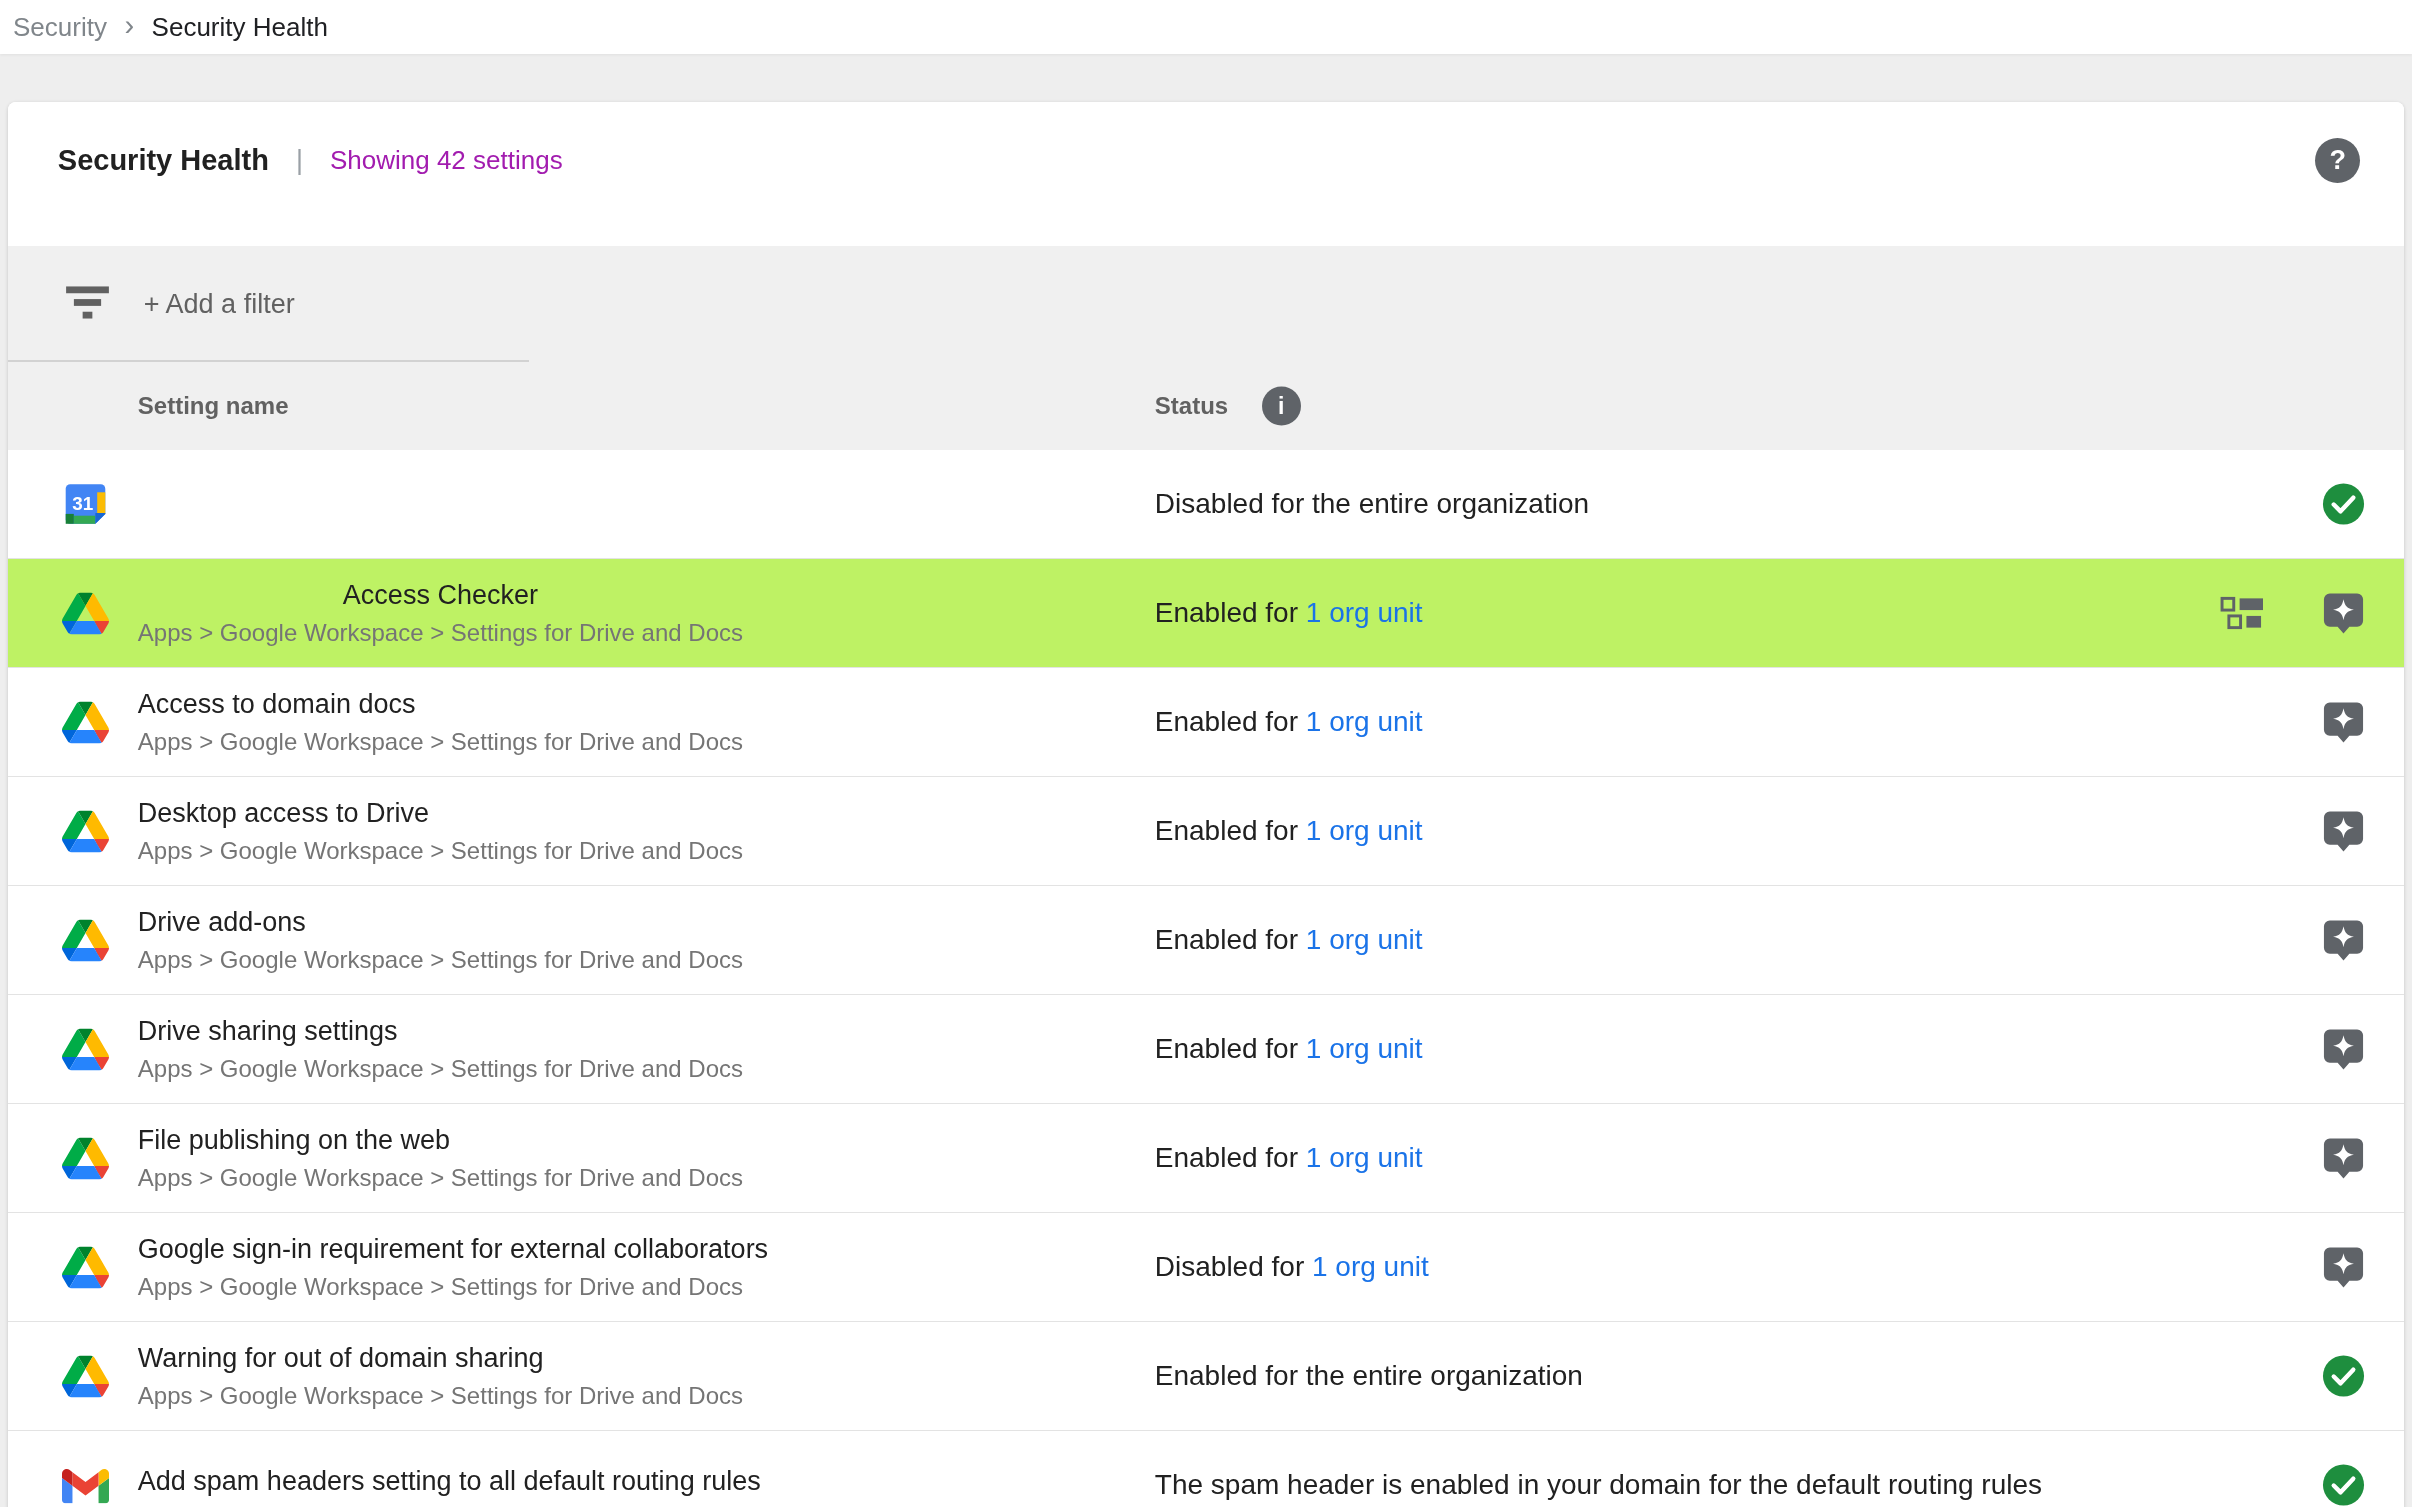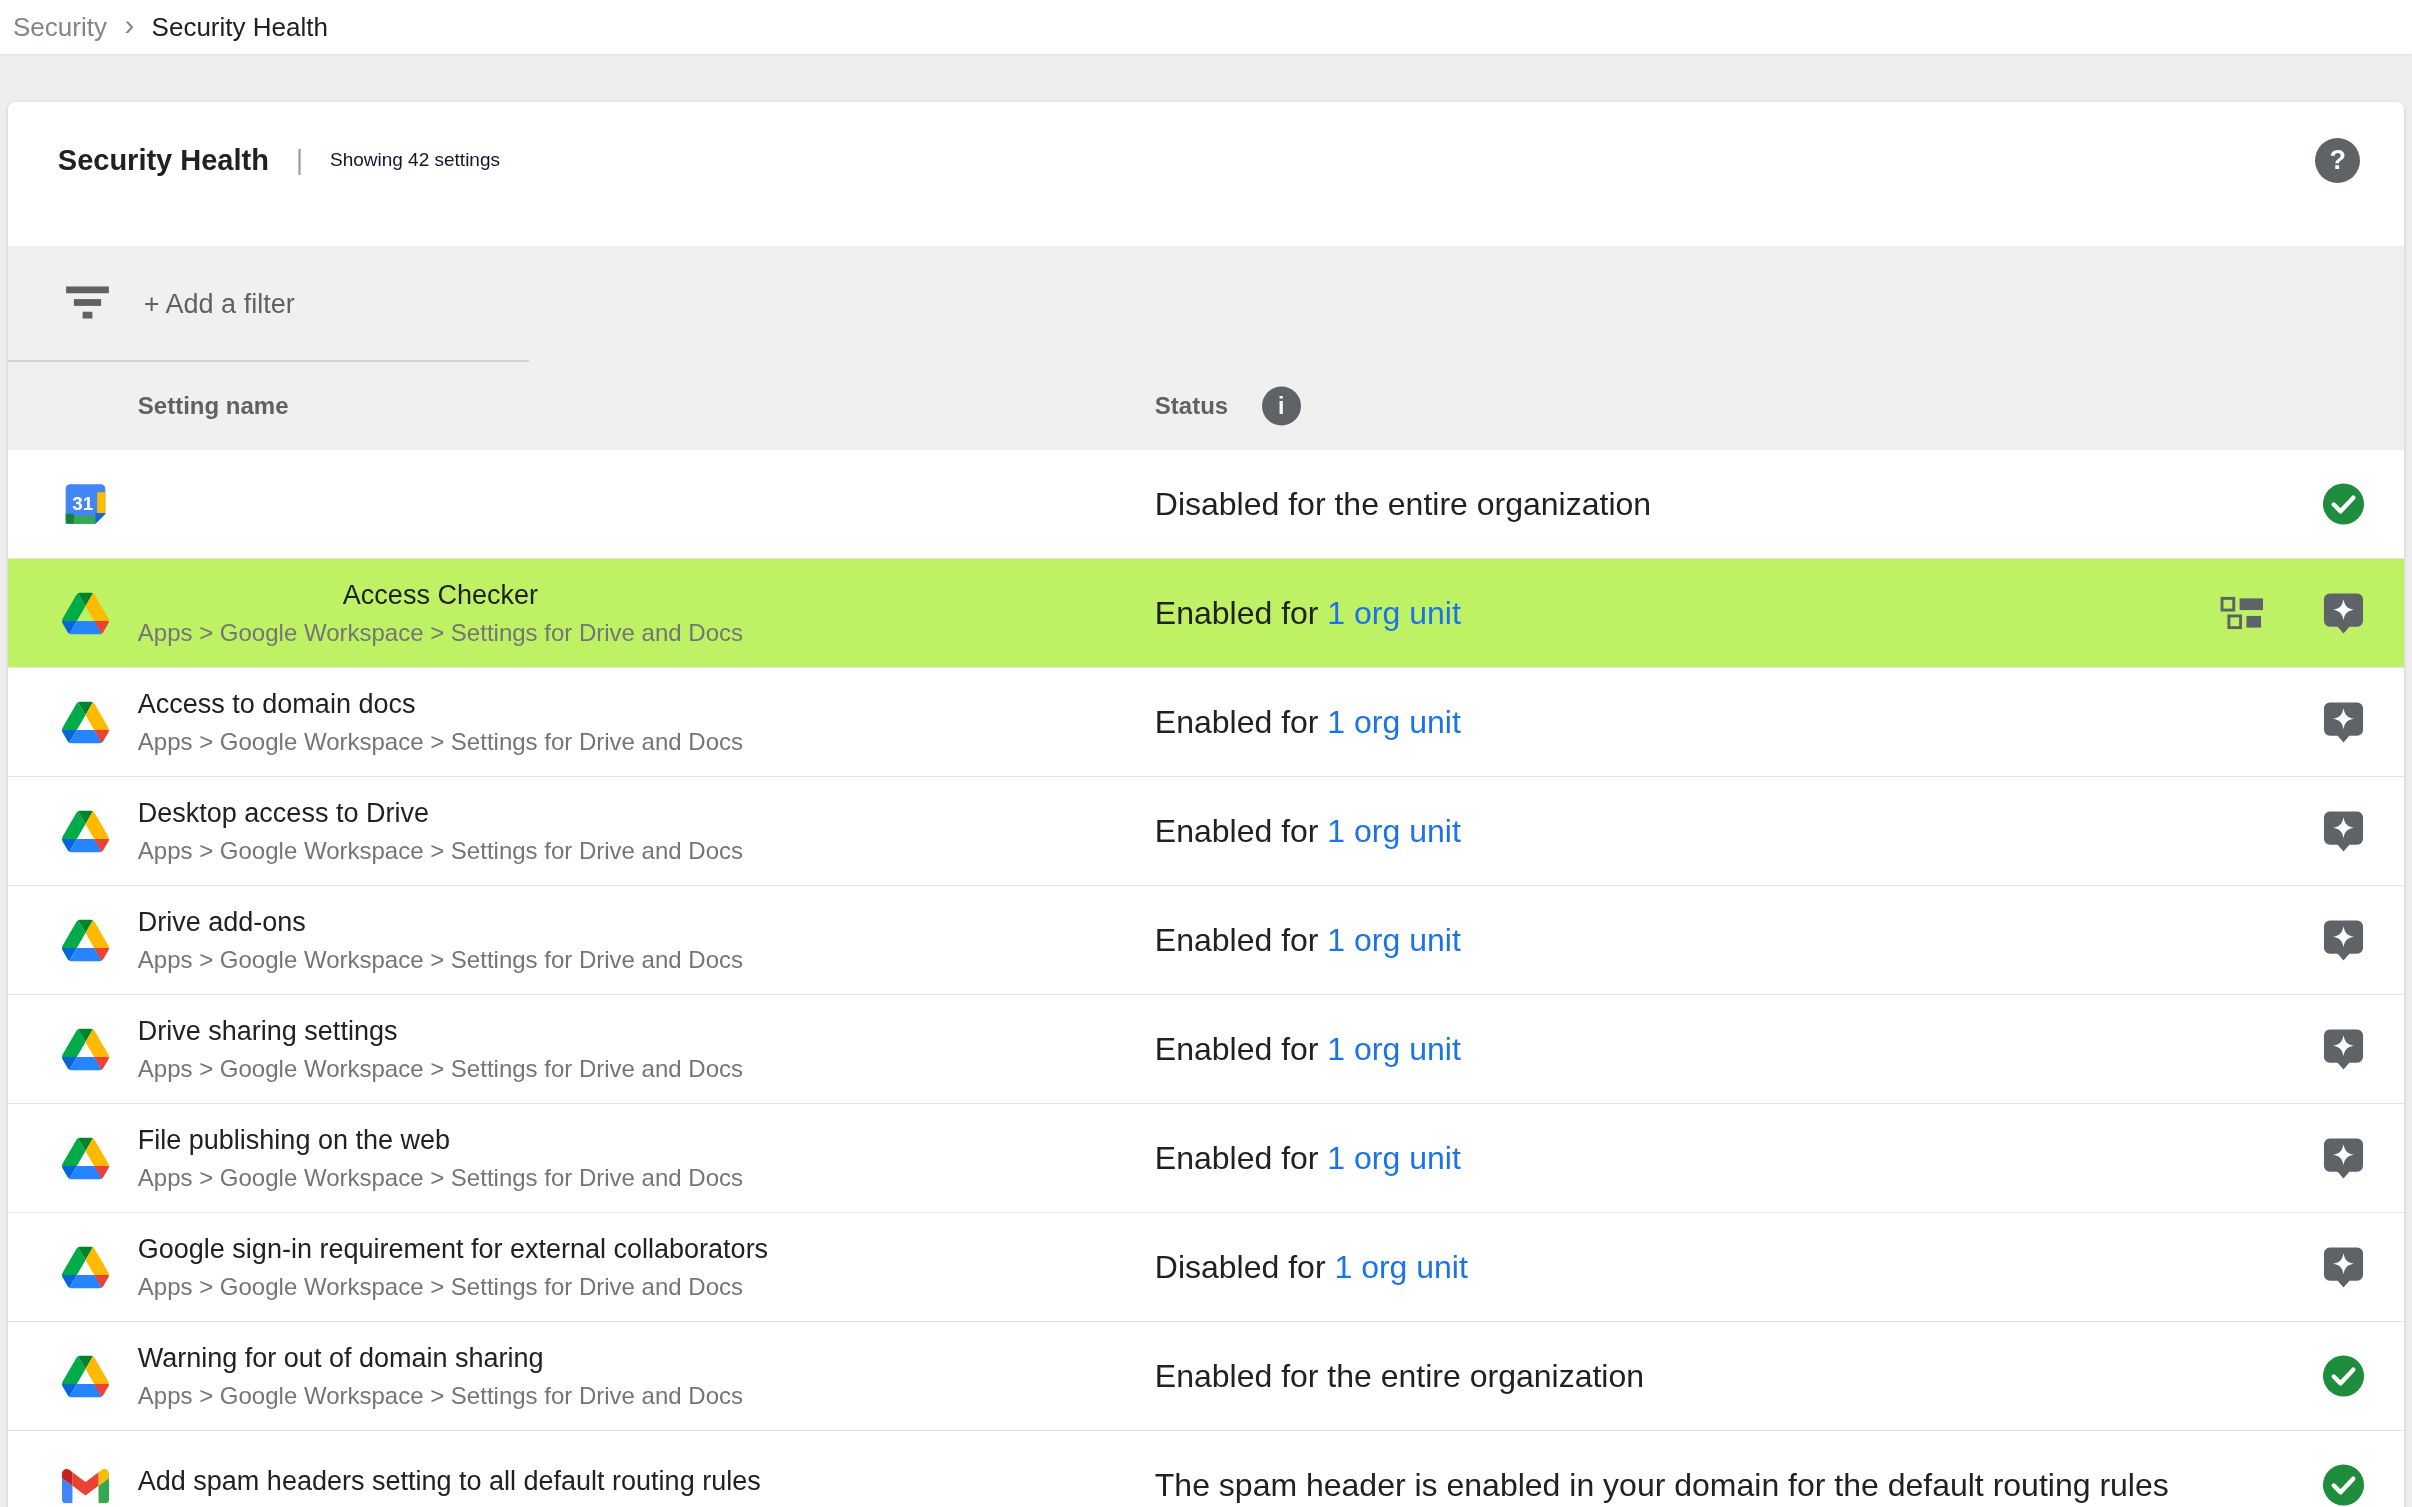--- a/index.html
+++ b/index.html
@@ -28,21 +28,21 @@
     background:#ffffff; border-radius:7.8px 7.8px 0 0;
     box-shadow:0 1px 3.9px rgba(0,0,0,0.18);
     overflow:hidden;
   }
   .card-header {
     height:116px; background:#ffffff;
     display:flex; align-items:center; padding:0 44px 0 50px;
   }
   .card-title { font-size:29px; font-weight:700; color:#212121; }
   .card-title-sep { font-size:27px; color:#9aa0a6; font-weight:300; margin:0 27px; }
-  .card-count { font-size:19px; color:#0f172a; }
+  .card-count { font-size:26px; color:#a21caf; }
   .help-btn {
     margin-left:auto; width:45px; height:45px; border-radius:50%;
     background:#5f6368; color:#ffffff; font-size:27px; font-weight:700;
     display:flex; align-items:center; justify-content:center; cursor:pointer;
   }
 
   
   .gray-section { background:#f0f0f0; }
   .filter-row { height:116px; position:relative; display:flex; align-items:center;margin-top:28px; }
   .filter-icon { position:absolute; left:58px; top:50%; transform:translateY(-50%); cursor:pointer; }
@@ -65,21 +65,21 @@
   .row {
     height:109px; position:relative; background:#ffffff;
     border-bottom:1px solid #e3e3e3; cursor:pointer;
   }
   .row.highlighted { background:#bef264;text-align:center; }
   .app-icon { position:absolute; left:54px; top:50%; transform:translateY(-50%); width:47px; height:47px; display:flex; align-items:center; justify-content:center; }
   .app-icon svg { display:block; }
   .row-text { position:absolute; left:130px; top:50%; transform:translateY(-50%); }
   .row-title { font-size:27px; color:#212121; margin-bottom:7.8px; }
   .row-path { font-size:24px; color:#757575; }
-  .row-status { position:absolute; left:1147px; top:50%; transform:translateY(-50%); font-size:32px; color:#212121; white-space:nowrap; }
+  .row-status { position:absolute; left:1147px; top:50%; transform:translateY(-50%); font-size:28px; color:#212121; white-space:nowrap; }
   .row-status a { color:#1a73e8; text-decoration:none; cursor:pointer; }
   .org-tree { position:absolute; left:2212px; top:50%; transform:translateY(-50%); width:47px; height:39px; cursor:pointer; }
   .trailing { position:absolute; left:2313px; top:50%; transform:translateY(-50%); width:45px; height:45px; }
   .trailing.badge { cursor:pointer; }
 </style>
 </head>
 <body>
 
 <div class="breadcrumb-bar">
   <span class="crumb-parent">Security</span>

